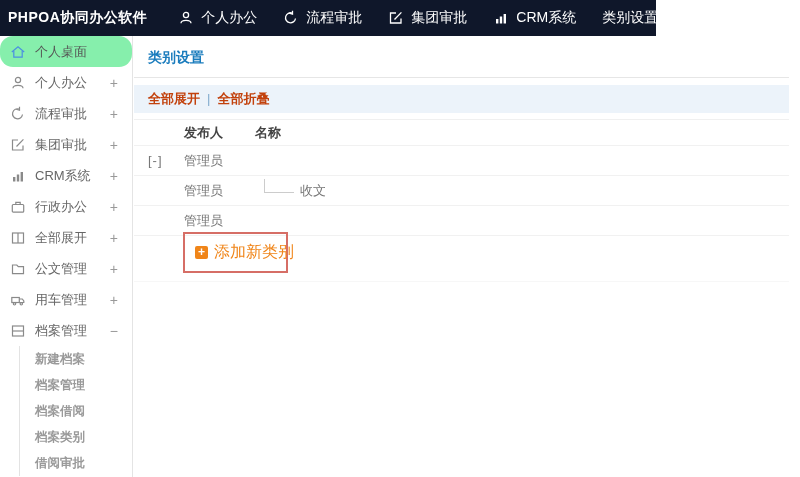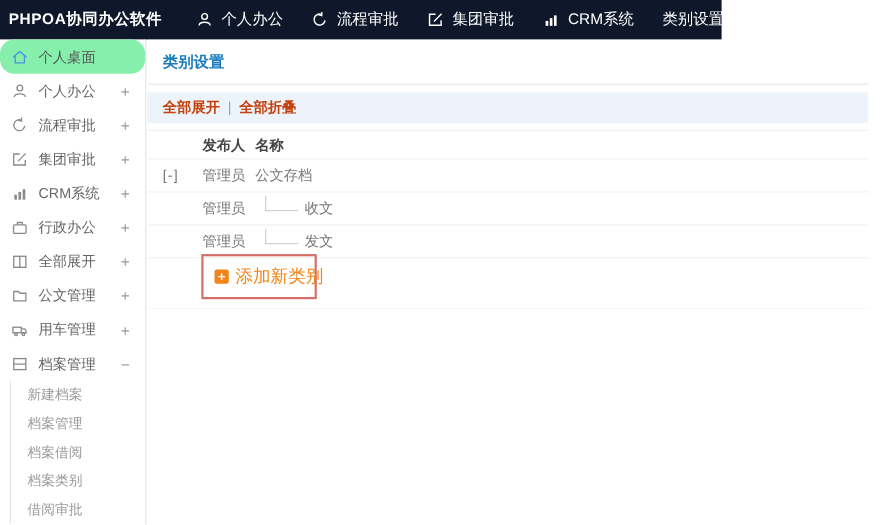--- a/index.html
+++ b/index.html
@@ -25,41 +25,41 @@
   .sidebar { position:absolute; left:0; top:36px; width:133px; height:441px;
     background:#fff; border-right:1px solid #e4e4e4; }
   .side-item { height:31px; display:flex; align-items:center; padding-left:10px;
     color:#666; font-size:13px; cursor:pointer; }
   .side-item.active { background:#86efac; color:#555;border-radius:13px; }
   .side-item .sicon { width:16px; height:16px; margin-right:9px; color:#8a8a8a;
     display:inline-flex; flex:none; }
   .side-item.active .sicon { color:#4a90e2; }
   .side-item .expand { margin-left:auto; margin-right:14px; color:#999;
     font-size:14px; font-weight:400; }
-  .submenu { margin-left:9px; border-left:1px solid #e3e3e3; }
+  .submenu { margin-left:19px; border-left:1px solid #e3e3e3;font-weight:bold; }
   .sub-item { height:26px; display:flex; align-items:center; padding-left:15px;
     color:#9a9a9a; font-size:12.5px; cursor:pointer; }
 
   
   .content { position:absolute; left:134px; top:36px; width:655px; height:441px;
     background:#fff; }
   .page-head { padding:12px 14px 10px 14px; border-bottom:1px solid #e6e6e6; }
   .page-title { color:#1a7cbd; font-size:14px; font-weight:bold; }
   .toolbar { margin-top:7px; background:#ecf3fa; padding:5px 14px;
     font-size:13px; font-weight:bold; color:#2b7cb9; }
   .toolbar a { color:#c2410c; text-decoration:none; cursor:pointer; }
   .toolbar .tb-divider { margin:0 7px; color:#7fa9cc; font-weight:400; }
 
   .grid { margin-top:6px; border-top:1px solid #f0f0f0; font-size:13px; }
   .grid-row { display:flex; align-items:center; height:30px;
     border-bottom:1px solid #f1f1f1; color:#777; }
   .grid-row.header { height:26px; color:#444; font-weight:bold;justify-content:space-between; }
   .col-toggle { width:50px; padding-left:14px; flex:none; }
   .col-pub { width:48px; flex:none; }
-  .col-name { flex:1; display:flex; align-items:center; }
+  .col-name { flex:1; display:flex; align-items:center;margin-left:23px; }
   .toggle-btn { cursor:pointer; color:#777; letter-spacing:1px; }
   .tree-elbow { display:inline-block; width:30px; height:14px; margin-left:9px;
     margin-right:6px; border-left:1px solid #ccc; border-bottom:1px solid #ccc;
     position:relative; top:-5px; }
 
   .add-row { position:relative; height:46px; border-bottom:1px solid #f7f7f7; }
   .hl-box { position:absolute; left:49px; top:-4px; width:105px; height:41px;
     border:2px solid #d66e66; pointer-events:none; }
   .add-link { position:absolute; left:61px; top:6px; display:flex;
     align-items:center; cursor:pointer; }
@@ -272,41 +272,34 @@
       <div class="col-toggle"></div>
       <div class="col-pub">发布人</div>
       <div class="col-name">名称</div>
     </div>
 
     <div class="grid-row">
       <div class="col-toggle">
         <span class="toggle-btn">[-]</span>
       </div>
       <div class="col-pub">管理员</div>
-      <div class="col-name">
-        <span>公文存档</span>
-      </div>
     </div>
 
     <div class="grid-row">
       <div class="col-toggle"></div>
       <div class="col-pub">管理员</div>
       <div class="col-name">
         <span class="tree-elbow"></span>
         <span>收文</span>
       </div>
     </div>
 
     <div class="grid-row">
       <div class="col-toggle"></div>
       <div class="col-pub">管理员</div>
-      <div class="col-name">
-        <span class="tree-elbow"></span>
-        <span>发文</span>
-      </div>
     </div>
 
     <div class="add-row">
       <div class="hl-box"></div>
       <div class="add-link">
         <span class="plus-icon">+</span>
         <span class="add-label">添加新类别</span>
       </div>
     </div>
   </div>

